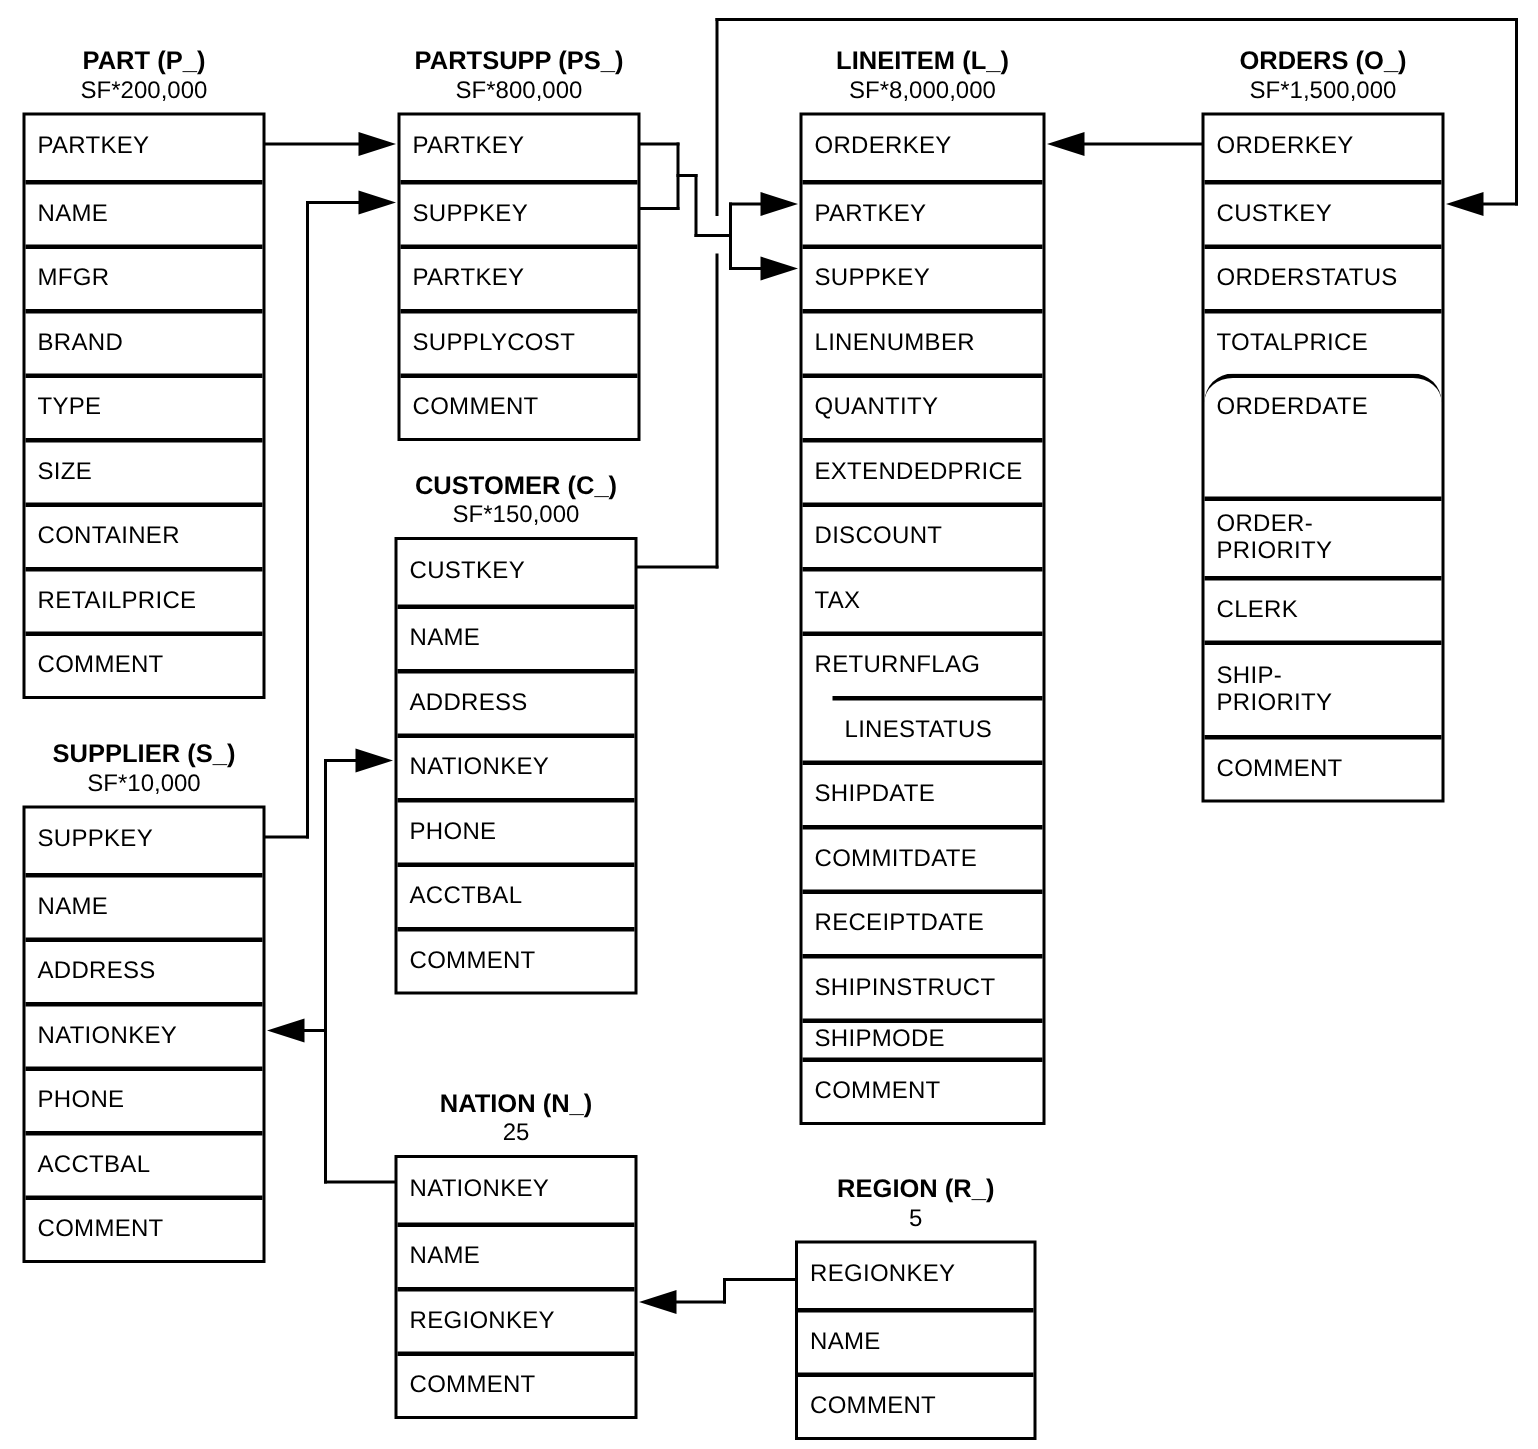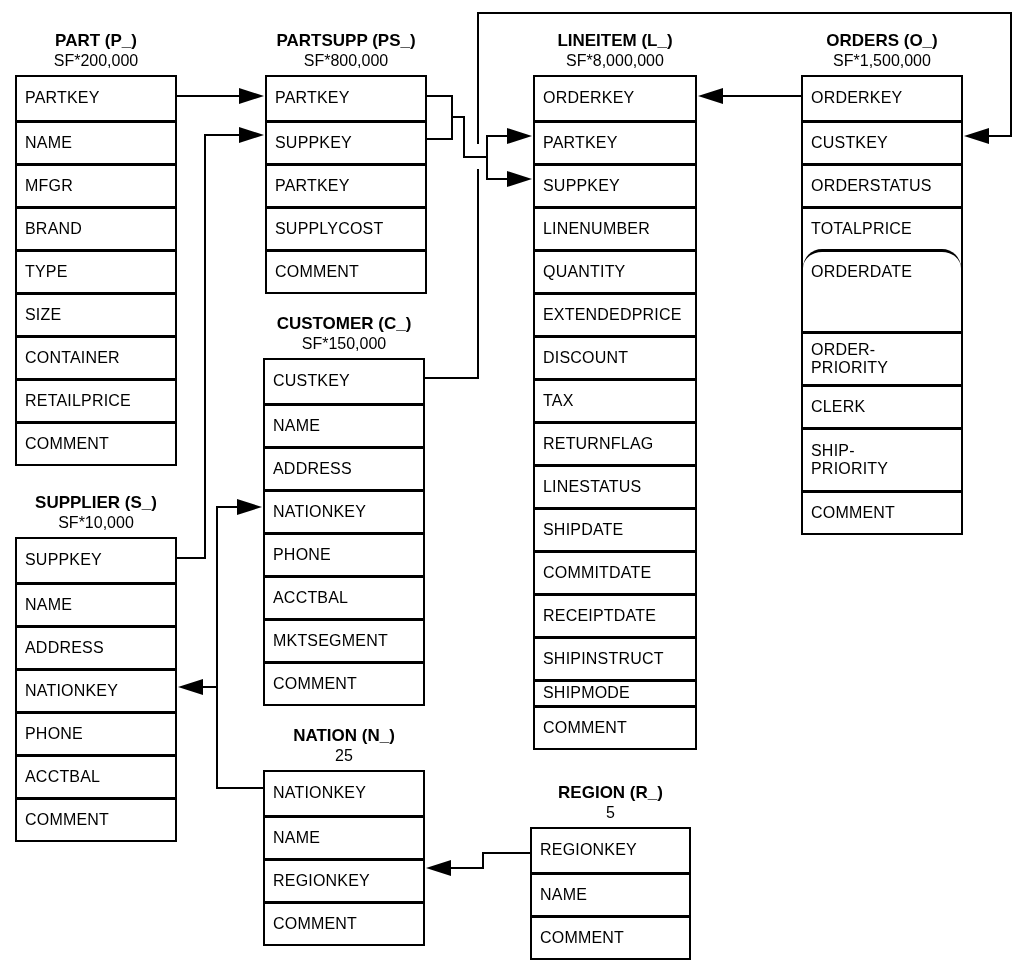--- a/index.html
+++ b/index.html
@@ -80,21 +80,21 @@
     <div class="tbl" style="left: 533px; top: 75px; width: 164px;">
       <div class="row" style="height: 43px;">ORDERKEY</div>
       <div class="row" style="height: 43px;">PARTKEY</div>
       <div class="row" style="height: 43px;">SUPPKEY</div>
       <div class="row" style="height: 43px;">LINENUMBER</div>
       <div class="row" style="height: 43px;">QUANTITY</div>
       <div class="row" style="height: 43px;">EXTENDEDPRICE</div>
       <div class="row" style="height: 43px;">DISCOUNT</div>
       <div class="row" style="height: 43px;">TAX</div>
       <div class="row" style="height: 43px;">RETURNFLAG</div>
-      <div class="row" style="height: 43px;">LINESTATUS</div>
+      <div class="row" style="height: 43px; margin-left: 20px;">LINESTATUS</div>
       <div class="row" style="height: 43px;">SHIPDATE</div>
       <div class="row" style="height: 43px; text-align: right;">COMMITDATE</div>
       <div class="row" style="height: 43px;">RECEIPTDATE</div>
       <div class="row" style="height: 43px;">SHIPINSTRUCT</div>
       <div class="row" style="height: 26px;">SHIPMODE</div>
       <div class="row" style="height: 43px;">COMMENT</div>
     </div>
     <div class="tbl-title" style="left: 776px; top: 30px; width: 212px;">
       <div class="t1">ORDERS (O_)</div>
       <div class="t2">SF*1,500,000</div>
@@ -116,21 +116,20 @@
       <div class="t1">CUSTOMER (C_)</div>
       <div class="t2">SF*150,000</div>
     </div>
     <div class="tbl" style="left: 263px; top: 358px; width: 162px;">
       <div class="row" style="height: 43px;">CUSTKEY</div>
       <div class="row" style="height: 43px;">NAME</div>
       <div class="row" style="height: 43px;">ADDRESS</div>
       <div class="row" style="height: 43px;">NATIONKEY</div>
       <div class="row" style="height: 43px;">PHONE</div>
       <div class="row" style="height: 43px;">ACCTBAL</div>
-      <div class="row" style="height: 43px;">MKTSEGMENT</div>
       <div class="row" style="height: 43px;">COMMENT</div>
     </div>
     <div class="tbl-title" style="left: -10px; top: 492px; width: 212px;">
       <div class="t1">SUPPLIER (S_)</div>
       <div class="t2">SF*10,000</div>
     </div>
     <div class="tbl" style="left: 15px; top: 537px; width: 162px;">
       <div class="row" style="height: 43px;">SUPPKEY</div>
       <div class="row" style="height: 43px;">NAME</div>
       <div class="row" style="height: 43px;">ADDRESS</div>

